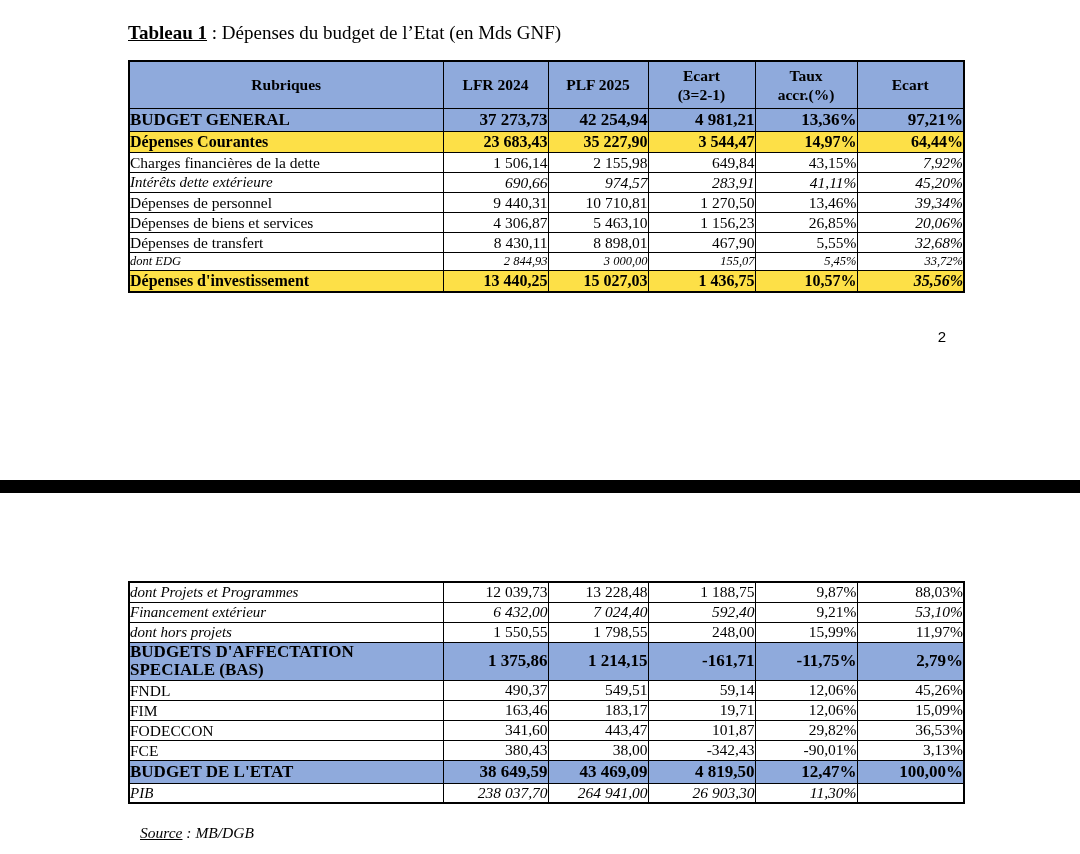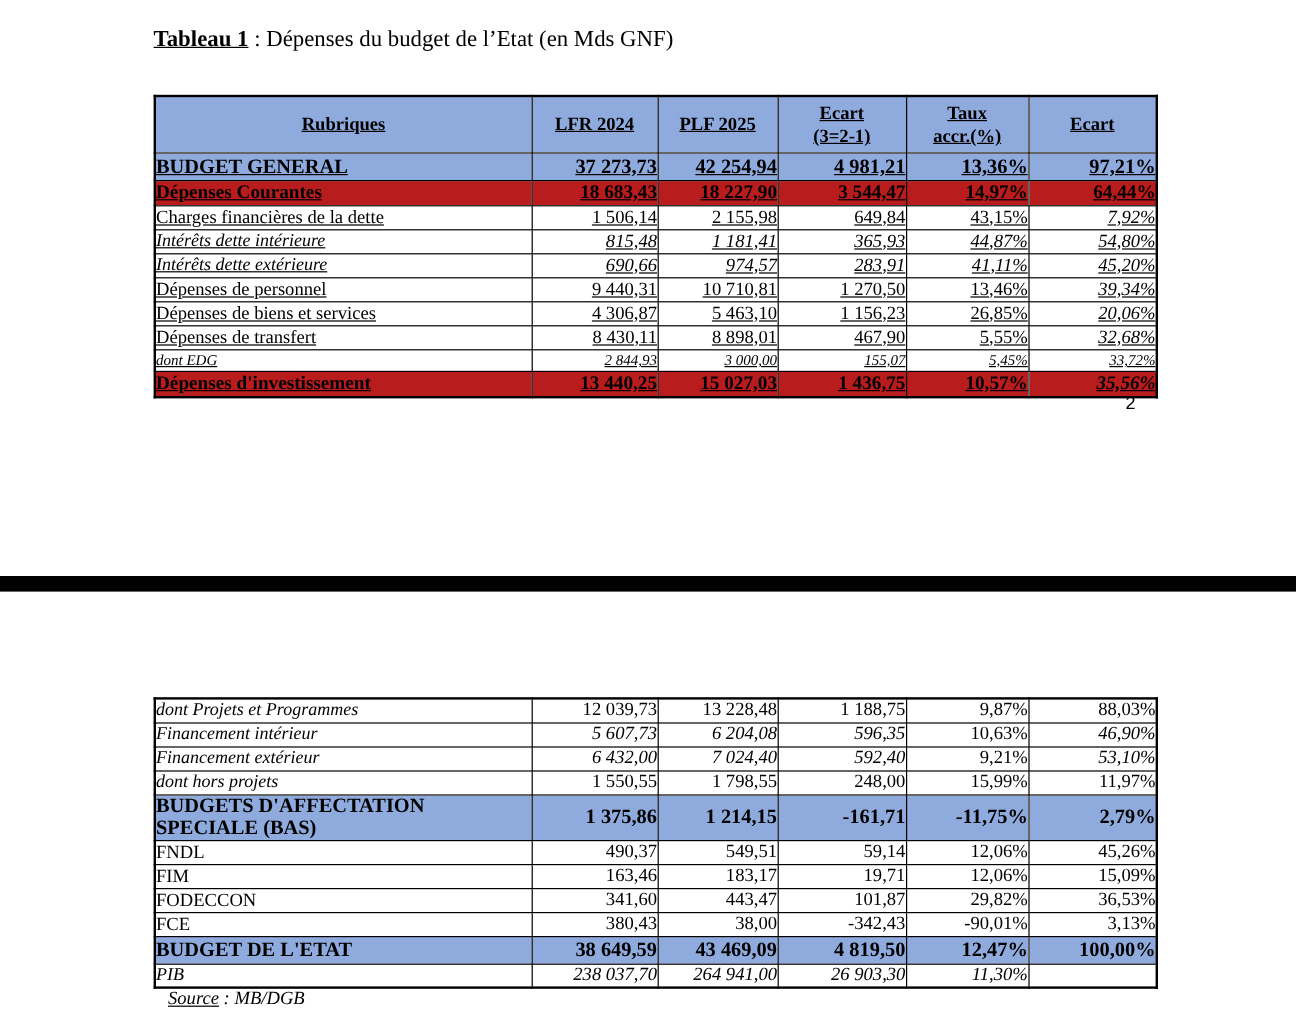--- a/index.html
+++ b/index.html
@@ -32,21 +32,21 @@
   }
   table.tbl {
     position: absolute;
     left: 128px;
     border-collapse: collapse;
     table-layout: fixed;
     width: 835px;
     font-size: 15.5px;
     background: #fff;
   }
-  #table1 { top: 79px; text-decoration: underline; }
+  #table1 { top: 60px; }
   #table2 { top: 581px; }
   table.tbl th, table.tbl td {
     border: 1px solid #000;
     vertical-align: middle;
     overflow: hidden;
     padding: 0;
   }
   table.tbl { border: 2px solid #000; }
   table.tbl thead th {
     font-weight: bold;
@@ -67,21 +67,21 @@
     text-align: right;
     padding-right: 5px;
     white-space: nowrap;
   }
   .ind0 { padding-left: 6px; margin-left: 27px; }
   .ind1 { padding-left: 22px; }
   .ind2 { padding-left: 38px; }
   tr.r-blue  { height: 23px; }
   tr.r-blue td  { background: #8FAADC; font-weight: bold; font-size: 17px; }
   tr.r-light { height: 21px; }
-  tr.r-light td { background: #b91c1c; font-weight: bold; font-size: 16px; }
+  tr.r-light td { background: #fde047; font-weight: bold; font-size: 16px; }
   tr.r-norm  { height: 20px; }
   tr.r-sub   { height: 20px; }
   tr.r-sub td.lbl { font-style: italic; font-size: 15px; }
   tr.r-dont  { height: 18px; }
   tr.r-dont td { font-size: 12.5px; }
   tr.r-dont td.lbl { font-style: italic; }
   td.it { font-style: italic; }
   .page-number {
     position: absolute;
     left: 928px;
@@ -143,41 +143,33 @@
         <tr class="r-blue">
           <td class="lbl ind0">BUDGET GENERAL</td>
           <td class="num">37 273,73</td>
           <td class="num">42 254,94</td>
           <td class="num">4 981,21</td>
           <td class="num">13,36%</td>
           <td class="num">97,21%</td>
         </tr>
         <tr class="r-light">
           <td class="lbl ind0">Dépenses Courantes</td>
-          <td class="num">18 683,43</td>
-          <td class="num">18 227,90</td>
+          <td class="num">23 683,43</td>
+          <td class="num">35 227,90</td>
           <td class="num">3 544,47</td>
           <td class="num">14,97%</td>
           <td class="num">64,44%</td>
         </tr>
         <tr class="r-norm">
           <td class="lbl ind1">Charges financières de la dette</td>
           <td class="num">1 506,14</td>
           <td class="num">2 155,98</td>
           <td class="num">649,84</td>
           <td class="num">43,15%</td>
           <td class="num it">7,92%</td>
-        </tr>
-        <tr class="r-sub">
-          <td class="lbl ind2">Intérêts dette intérieure</td>
-          <td class="num it">815,48</td>
-          <td class="num it">1 181,41</td>
-          <td class="num it">365,93</td>
-          <td class="num it">44,87%</td>
-          <td class="num it">54,80%</td>
         </tr>
         <tr class="r-sub">
           <td class="lbl ind2">Intérêts dette extérieure</td>
           <td class="num it">690,66</td>
           <td class="num it">974,57</td>
           <td class="num it">283,91</td>
           <td class="num it">41,11%</td>
           <td class="num it">45,20%</td>
         </tr>
         <tr class="r-norm">
@@ -239,28 +231,20 @@
     <tbody id="table2-body">
         <tr class="r-sub">
           <td class="lbl ind1">dont Projets et Programmes</td>
           <td class="num">12 039,73</td>
           <td class="num">13 228,48</td>
           <td class="num">1 188,75</td>
           <td class="num">9,87%</td>
           <td class="num">88,03%</td>
         </tr>
         <tr class="r-sub">
-          <td class="lbl ind2">Financement intérieur</td>
-          <td class="num it">5 607,73</td>
-          <td class="num it">6 204,08</td>
-          <td class="num it">596,35</td>
-          <td class="num">10,63%</td>
-          <td class="num it">46,90%</td>
-        </tr>
-        <tr class="r-sub">
           <td class="lbl ind2">Financement extérieur</td>
           <td class="num it">6 432,00</td>
           <td class="num it">7 024,40</td>
           <td class="num it">592,40</td>
           <td class="num">9,21%</td>
           <td class="num it">53,10%</td>
         </tr>
         <tr class="r-sub">
           <td class="lbl ind1">dont hors projets</td>
           <td class="num">1 550,55</td>

